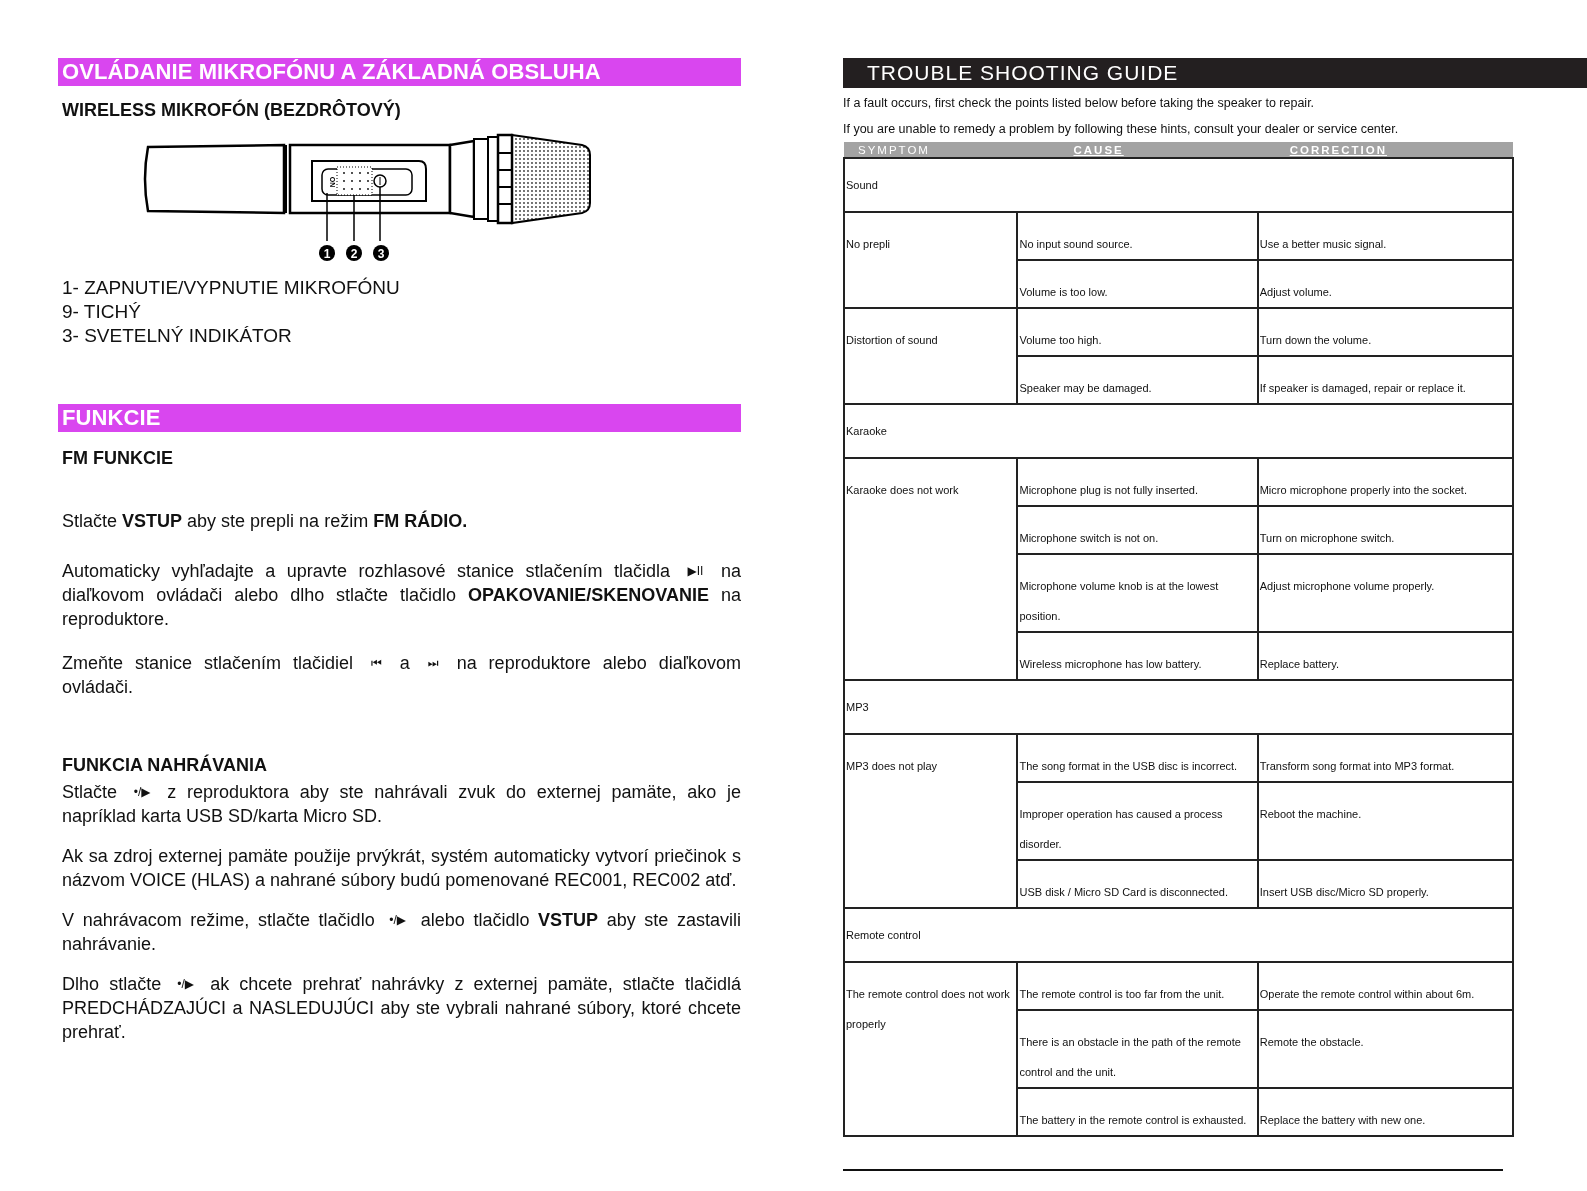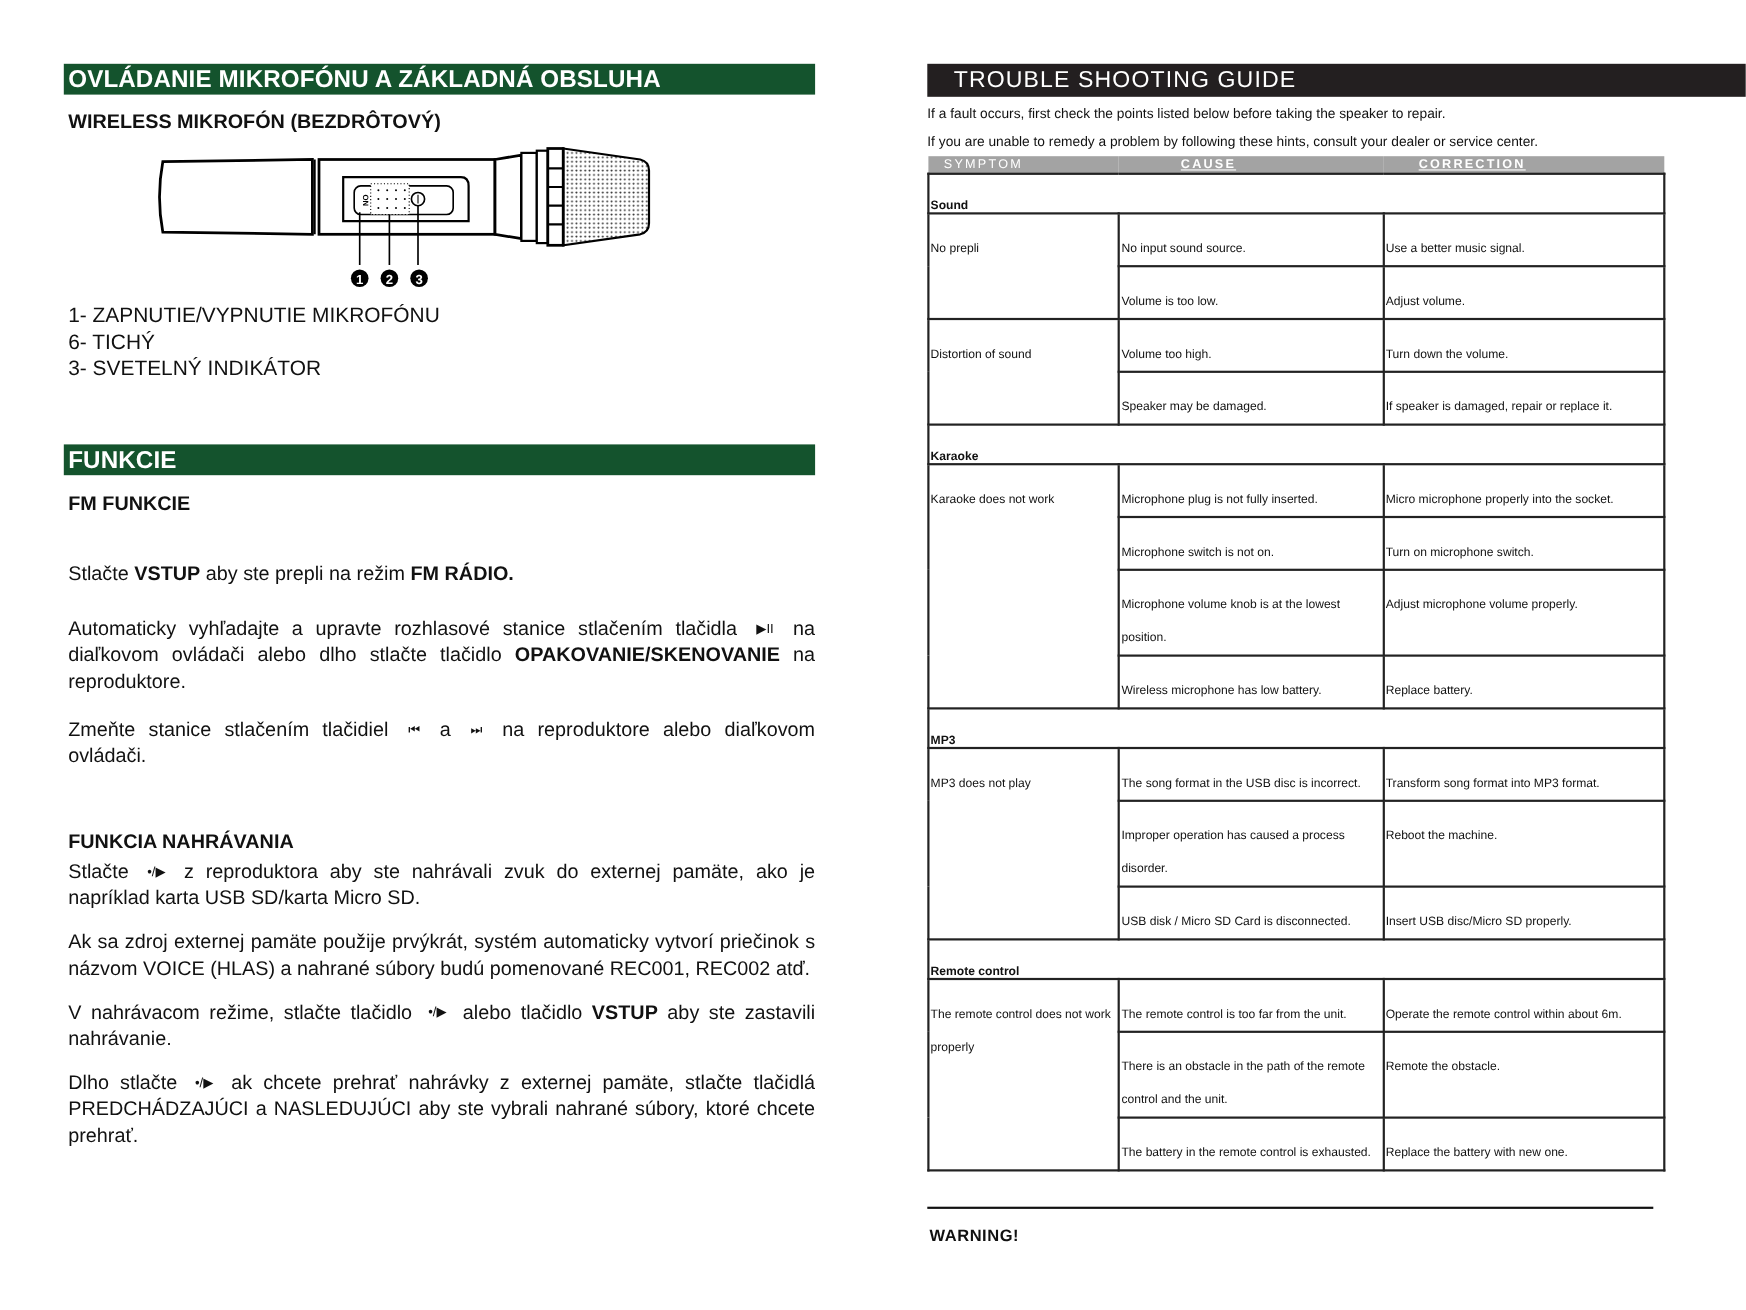--- a/index.html
+++ b/index.html
@@ -1,39 +1,39 @@
 <!DOCTYPE html>
 <html><head>
 <meta charset="utf-8">
 <style>
   * { box-sizing: border-box; margin: 0; padding: 0; }
   html, body { width: 1587px; height: 1191px; background: #ffffff; overflow: hidden; }
   body { position: relative; font-family: "Liberation Sans", sans-serif; color: #111; }
 
   
   .left { position: absolute; left: 58px; top: 58px; width: 683px; }
-  .black-bar { background: #14532d; color: #fff; font-weight: bold; font-size: 22px; height: 28px; line-height: 28px; padding-left: 4px; letter-spacing: 0.1px; }
+  .black-bar { background: #d946ef; color: #fff; font-weight: bold; font-size: 22px; height: 28px; line-height: 28px; padding-left: 4px; letter-spacing: 0.1px; }
   .sub-h { font-weight: bold; font-size: 18px; margin-left: 4px; }
   .para { font-size: 18px; line-height: 24px; text-align: justify; margin-left: 4px; }
   .para b { font-weight: bold; }
   .mic-wrap { position: relative; margin-left: 76px; width: 470px; height: 135px; }
   .legend-list { font-size: 19px; line-height: 24px; margin-left: 4px; }
   .icon-inline { display: inline-block; font-size: 12px; margin: 0 6px; vertical-align: 2px; }
 
   
   .right { position: absolute; left: 843px; top: 58px; width: 671px; }
   .gray-bar-title { background: #231f20; color: #fff; font-size: 21px; height: 30px; line-height: 30px; padding-left: 24px; width: 774px; letter-spacing: 1px; }
   .small-note { font-size: 12.5px; color: #111; }
   .bold-note { font-size: 14.5px; font-weight: bold; }
 
   table.ts { border-collapse: collapse; width: 671px; font-size: 11px; }
   table.ts thead th { background: #a3a3a3; color: #fff; font-size: 11.5px; font-weight: normal; letter-spacing: 2px; height: 16px; text-align: left; border: none; }
   table.ts thead th.cause, table.ts thead th.corr { font-weight: bold; text-decoration: underline; }
   table.ts td { border: 2px solid #222; vertical-align: top; padding: 0 1px; color: #111; }
-  table.ts td.cat { height: 29px; vertical-align: middle; padding-top: 22px; font-weight: bold; }
+  table.ts td.cat { height: 54px; vertical-align: middle; padding-top: 0; }
   table.ts td.sym { border-top: 2px solid #222; border-bottom: 2px solid #222; padding-top: 16px; line-height: 30px; }
   table.ts td.c { height: 41px; padding-top: 16px; line-height: 30px; }
   table.ts td.c.tall { height: 71px; }
   .divider { height: 2px; background: #111; width: 660px; margin-top: 32px; }
   .warn-h { font-weight: bold; font-size: 15px; margin-top: 16px; margin-left: 2px; letter-spacing: 0.5px; }
 </style>
 </head>
 <body>
 
 <div class="left">
@@ -98,21 +98,21 @@
       </g>
       <g>
         <circle cx="247" cy="120" r="8" fill="#000"></circle>
         <text x="247" y="125" fill="#fff" font-size="12" font-weight="bold" text-anchor="middle" font-family="Liberation Sans, sans-serif">3</text>
       </g>
     </svg>
   </div>
 
   <div class="legend-list" style="margin-top:8px;">
     <div>1- ZAPNUTIE/VYPNUTIE MIKROFÓNU</div>
-    <div>6- TICHÝ</div>
+    <div>9- TICHÝ</div>
     <div>3- SVETELNÝ INDIKÁTOR</div>
   </div>
 
   <div class="black-bar" style="margin-top:56px;">FUNKCIE</div>
 
   <div class="sub-h" style="margin-top:16px;">FM FUNKCIE</div>
 
   <p class="para" style="margin-top:40px;">
     <span>Stlačte </span><b>VSTUP</b><span> aby ste prepli na režim </span><b>FM RÁDIO.</b>
   </p>

